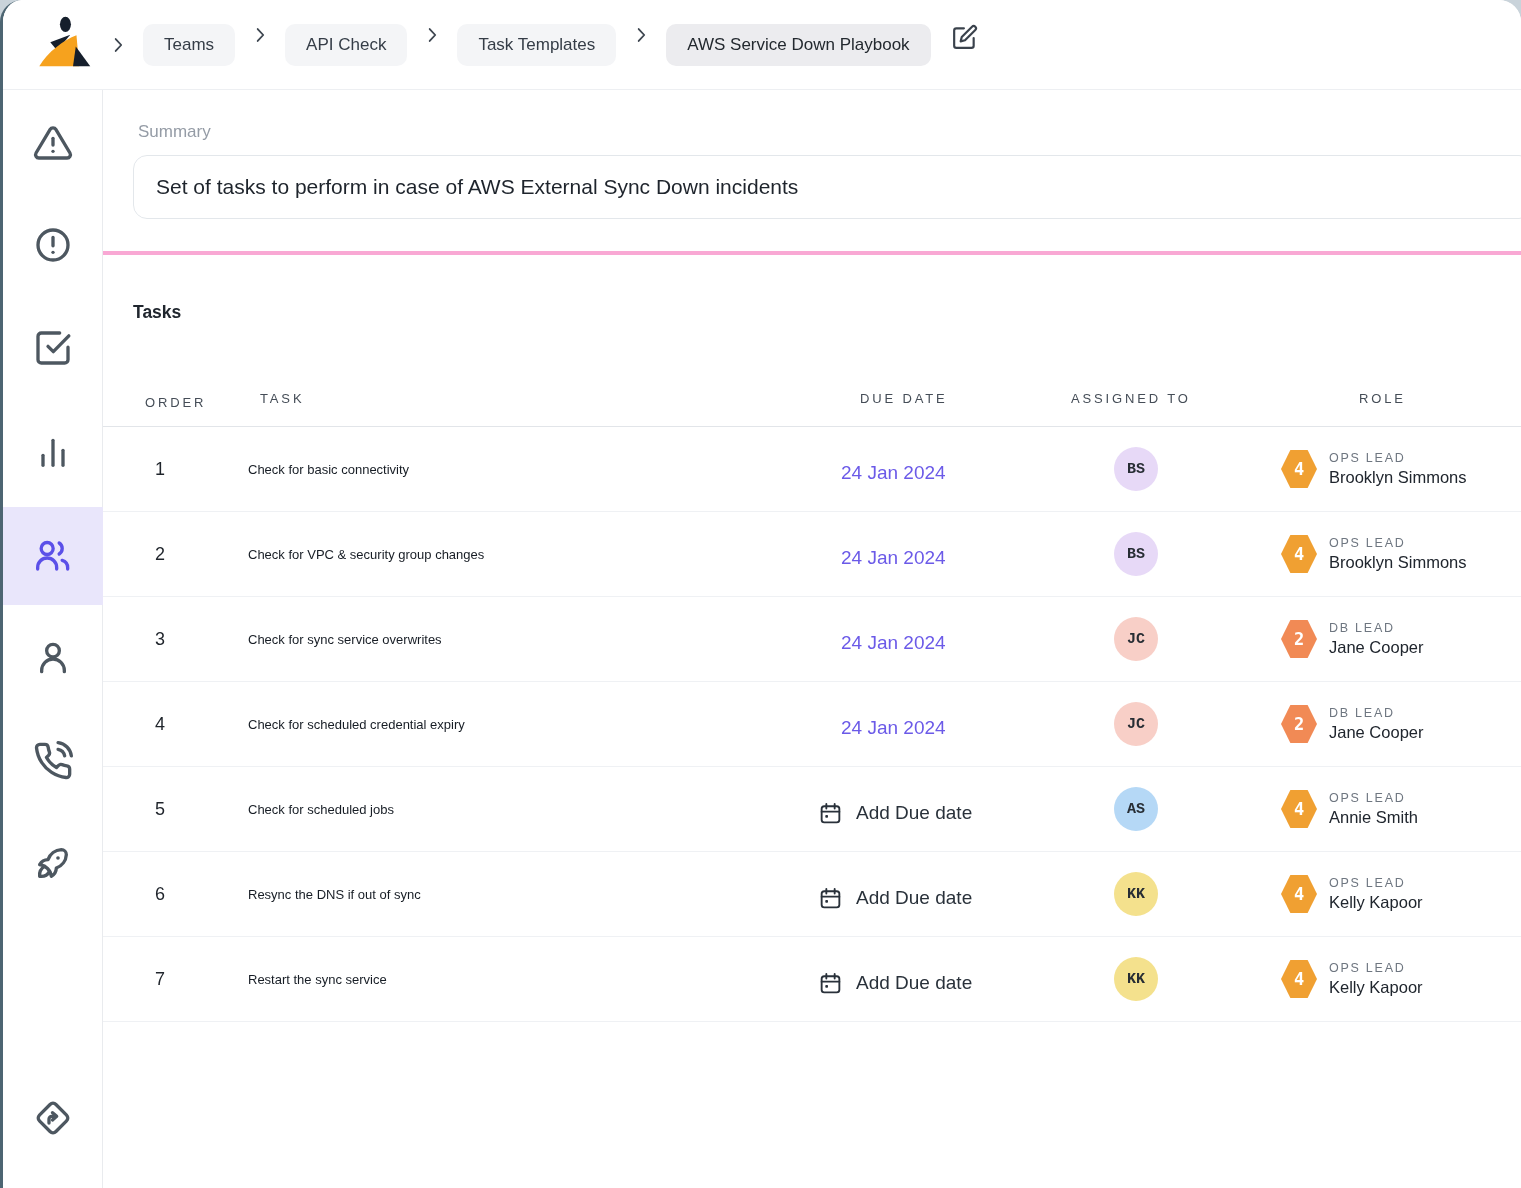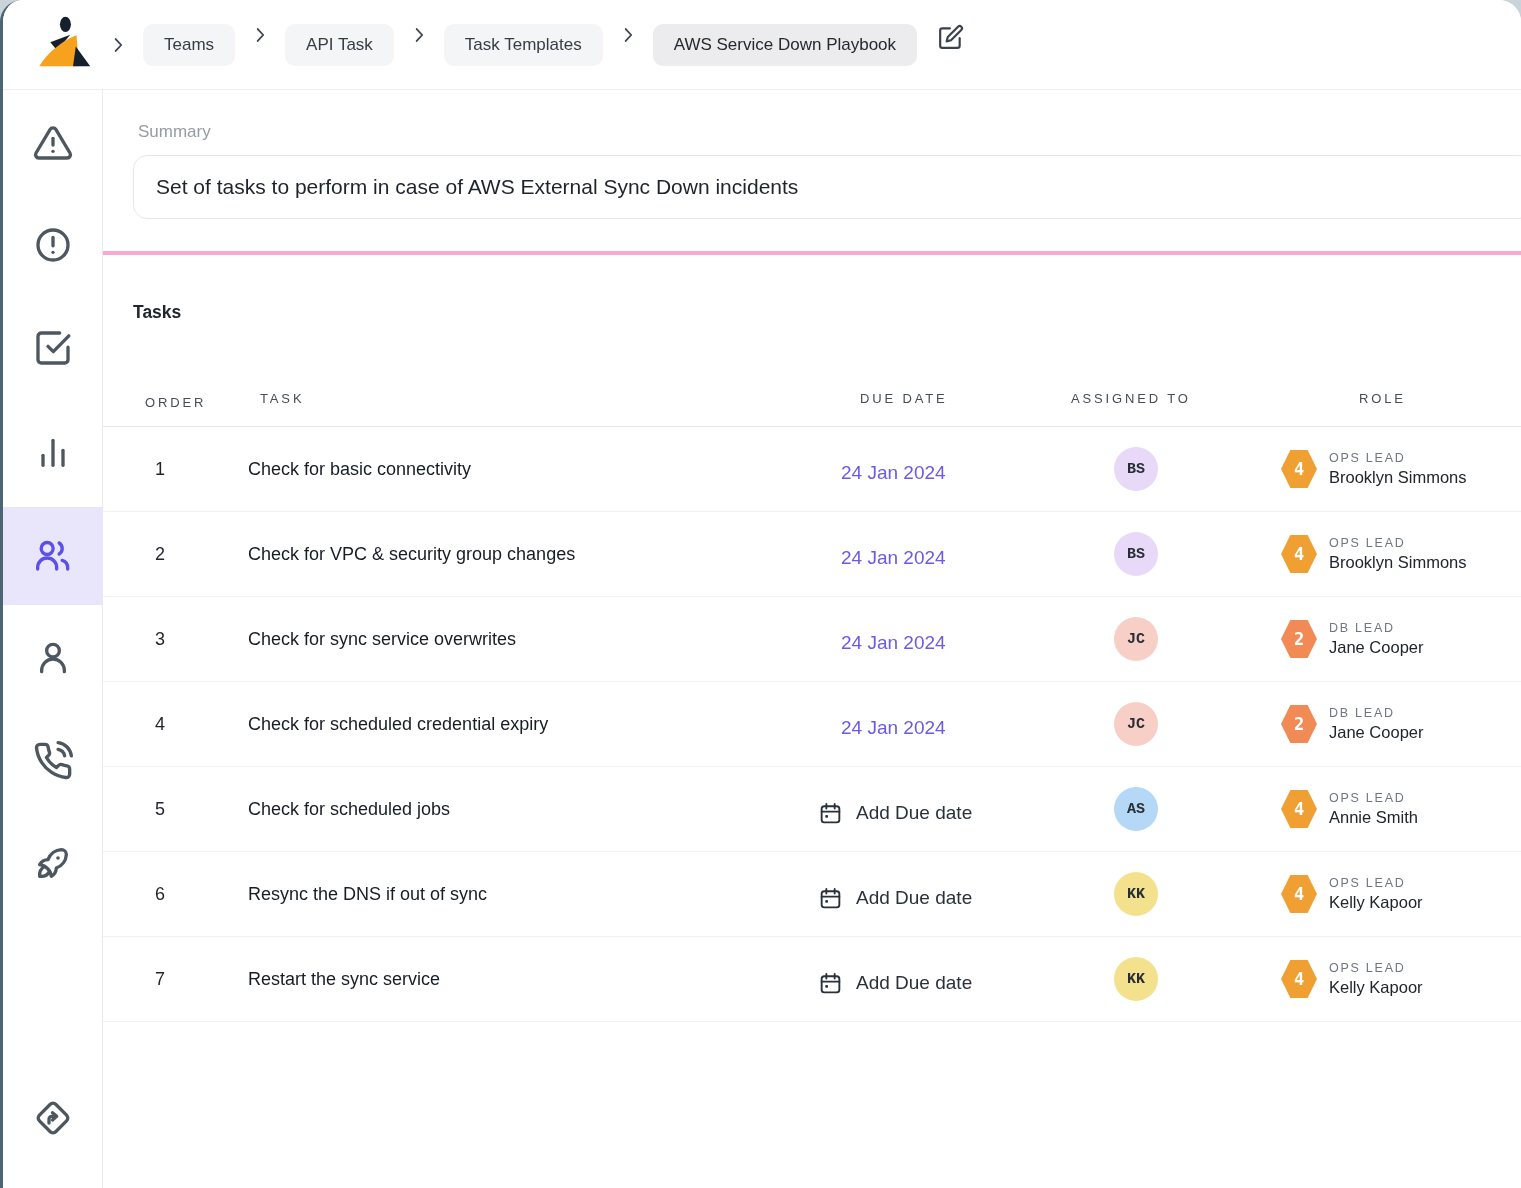--- a/index.html
+++ b/index.html
@@ -96,21 +96,21 @@
     text-transform:uppercase;
   }
   .thead .h-order { padding-left:42px;margin-top:8px; }
   .thead .h-task { padding-left:12px; }
   .thead .h-due { padding-left:42px; }
   .thead .h-assigned { padding-left:23px; }
   .thead .h-role { padding-left:78px; }
 
   .trow { height:85px; border-bottom:1px solid #eff1f4; }
   .c-order { padding-left:52px; font-size:18px; color:#1f242b; }
-  .c-task { font-size:18px; font-weight:500; color:#171d25; }
+  .c-task { font-size:13px; font-weight:500; color:#171d25; }
   .c-due { display:flex; align-items:center;margin-top:8px; }
   .due-date { padding-left:23px; font-size:19px; font-weight:500; color:#6b5ae8; cursor:pointer; }
   .add-due {
     display:flex; align-items:center; gap:13px;
     background:none; border:none; cursor:pointer;
     font-family:"Liberation Sans", sans-serif;
     font-size:19px; color:#29313a;
   }
   .add-due svg { width:25px; height:25px; stroke:#29313a; stroke-width:1.8; fill:none; stroke-linecap:round; stroke-linejoin:round; }
   .c-assignee { padding-left:66px; }
@@ -150,21 +150,21 @@
           <path d="M9.5 5.5l6 6.5-6 6.5"></path>
         </svg>
     </span>
     <nav class="crumbs">
       <span class="pill">Teams</span>
       <span class="crumb-sep">
         <svg viewBox="0 0 24 24">
             <path d="M9.5 5.5l6 6.5-6 6.5"></path>
           </svg>
       </span>
-      <span class="pill">API Task</span>
+      <span class="pill">API Check</span>
       <span class="crumb-sep">
         <svg viewBox="0 0 24 24">
             <path d="M9.5 5.5l6 6.5-6 6.5"></path>
           </svg>
       </span>
       <span class="pill">Task Templates</span>
       <span class="crumb-sep">
         <svg viewBox="0 0 24 24">
             <path d="M9.5 5.5l6 6.5-6 6.5"></path>
           </svg>

